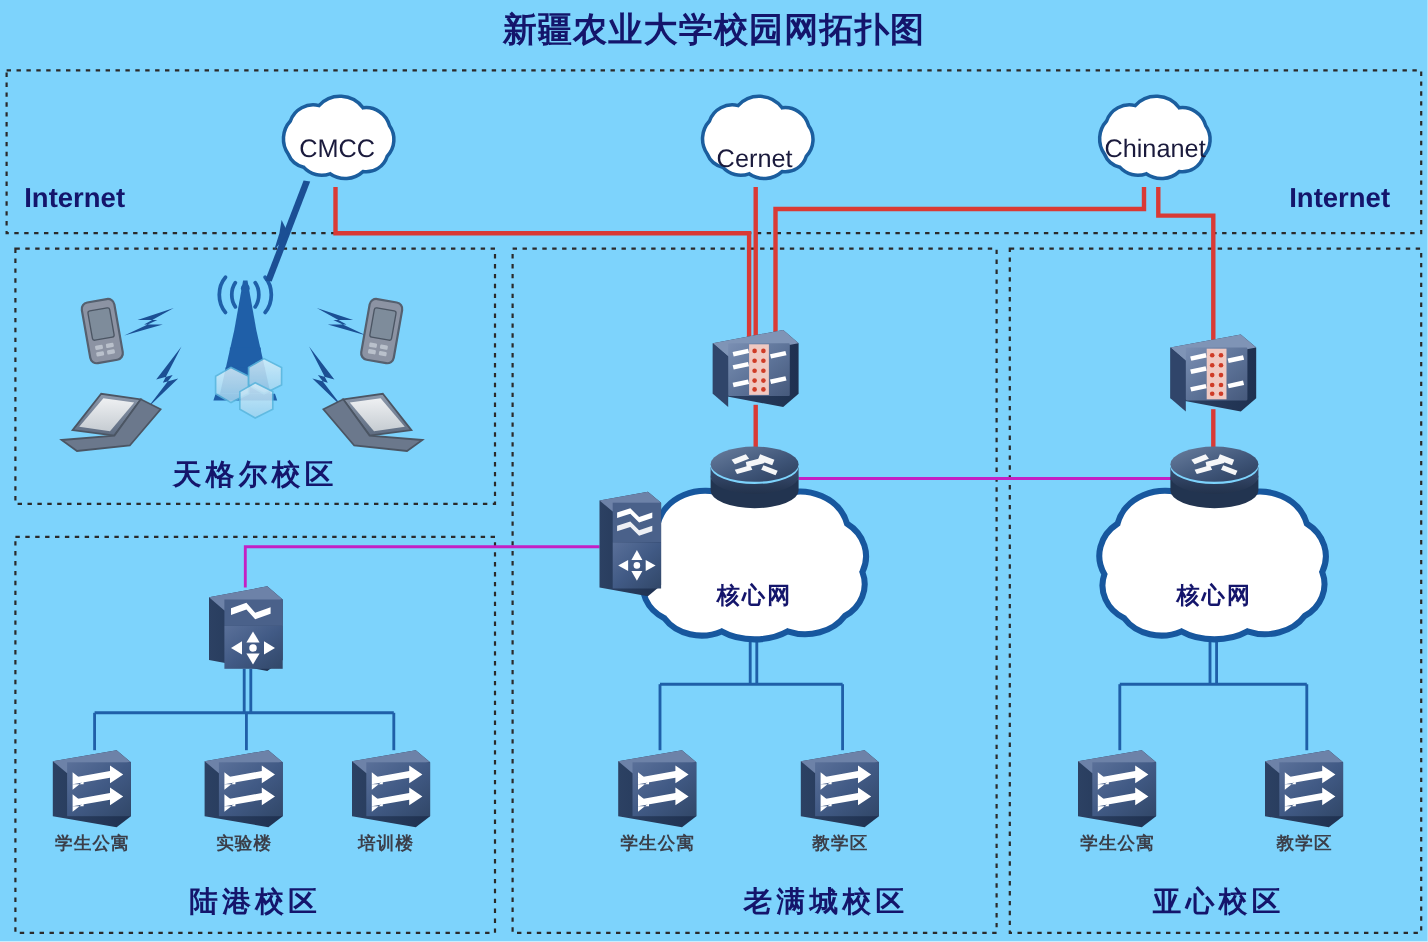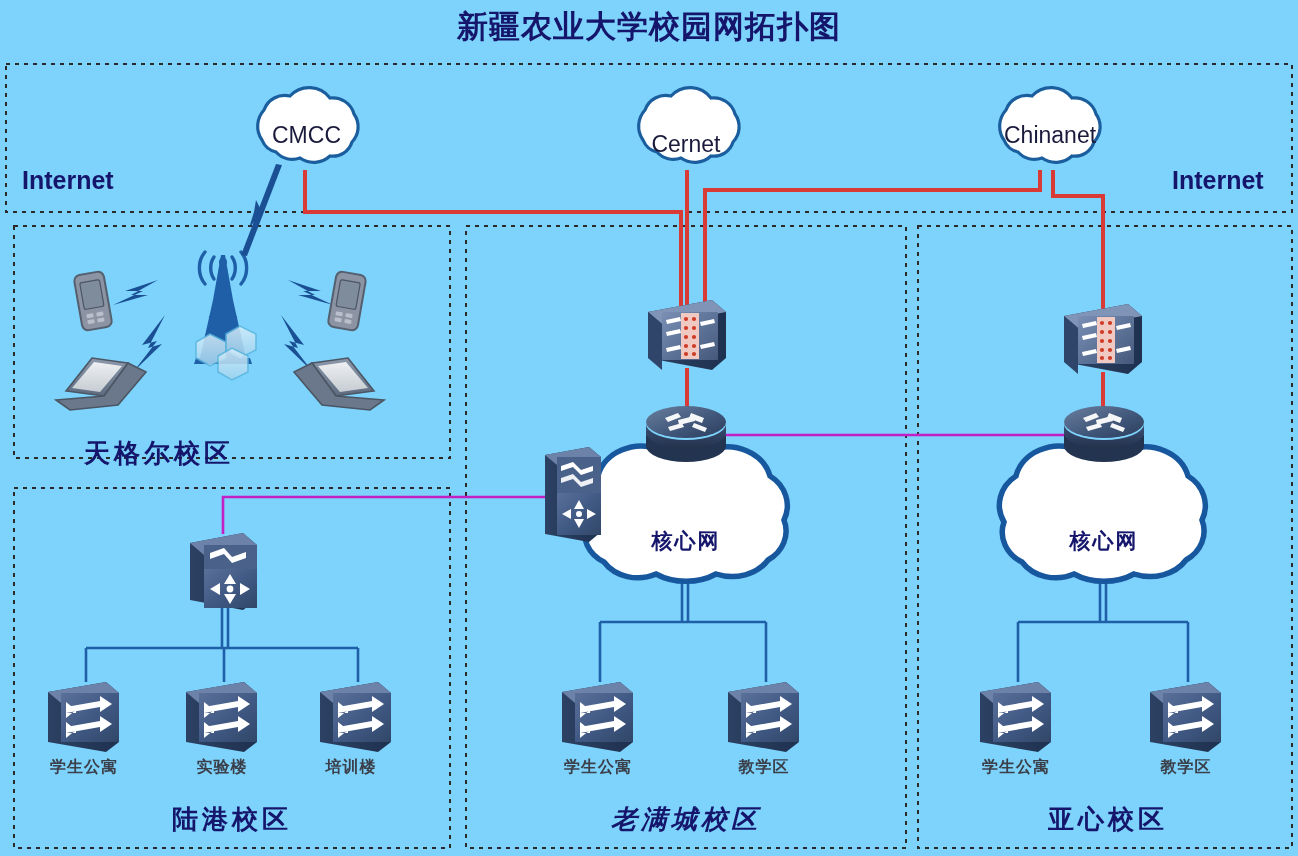--- a/index.html
+++ b/index.html
@@ -424,18 +424,18 @@
   <div class="lbl devname" style="left:24px;top:757px;width:120px;text-align:center;">学生公寓</div>
   <div class="lbl devname" style="left:172px;top:757px;width:100px;text-align:center;">实验楼</div>
   <div class="lbl devname" style="left:301px;top:757px;width:100px;text-align:center;font-family:Liberation Mono, monospace;">培训楼</div>
 
   <div class="lbl devname" style="left:538px;top:757px;width:120px;text-align:center;">学生公寓</div>
   <div class="lbl devname" style="left:714px;top:757px;width:100px;text-align:center;">教学区</div>
 
   <div class="lbl devname" style="left:956px;top:757px;width:120px;text-align:center;">学生公寓</div>
   <div class="lbl devname" style="left:1136px;top:757px;width:100px;text-align:center;">教学区</div>
 
-  <div class="lbl campus" style="left:84px;top:436px;width:296px;text-align:left;">天格尔校区</div>
+  <div class="lbl campus" style="left:84px;top:414px;width:296px;text-align:center;">天格尔校区</div>
   <div class="lbl campus" style="left:84px;top:802px;width:296px;text-align:center;">陆港校区</div>
-  <div class="lbl campus" style="left:546px;top:802px;width:280px;text-align:center;font-style:italic;">老满城校区</div>
+  <div class="lbl campus" style="left:546px;top:802px;width:280px;text-align:right;">老满城校区</div>
   <div class="lbl campus" style="left:988px;top:802px;width:240px;text-align:center;">亚心校区</div>
 
 </div>
 
 </body></html>

